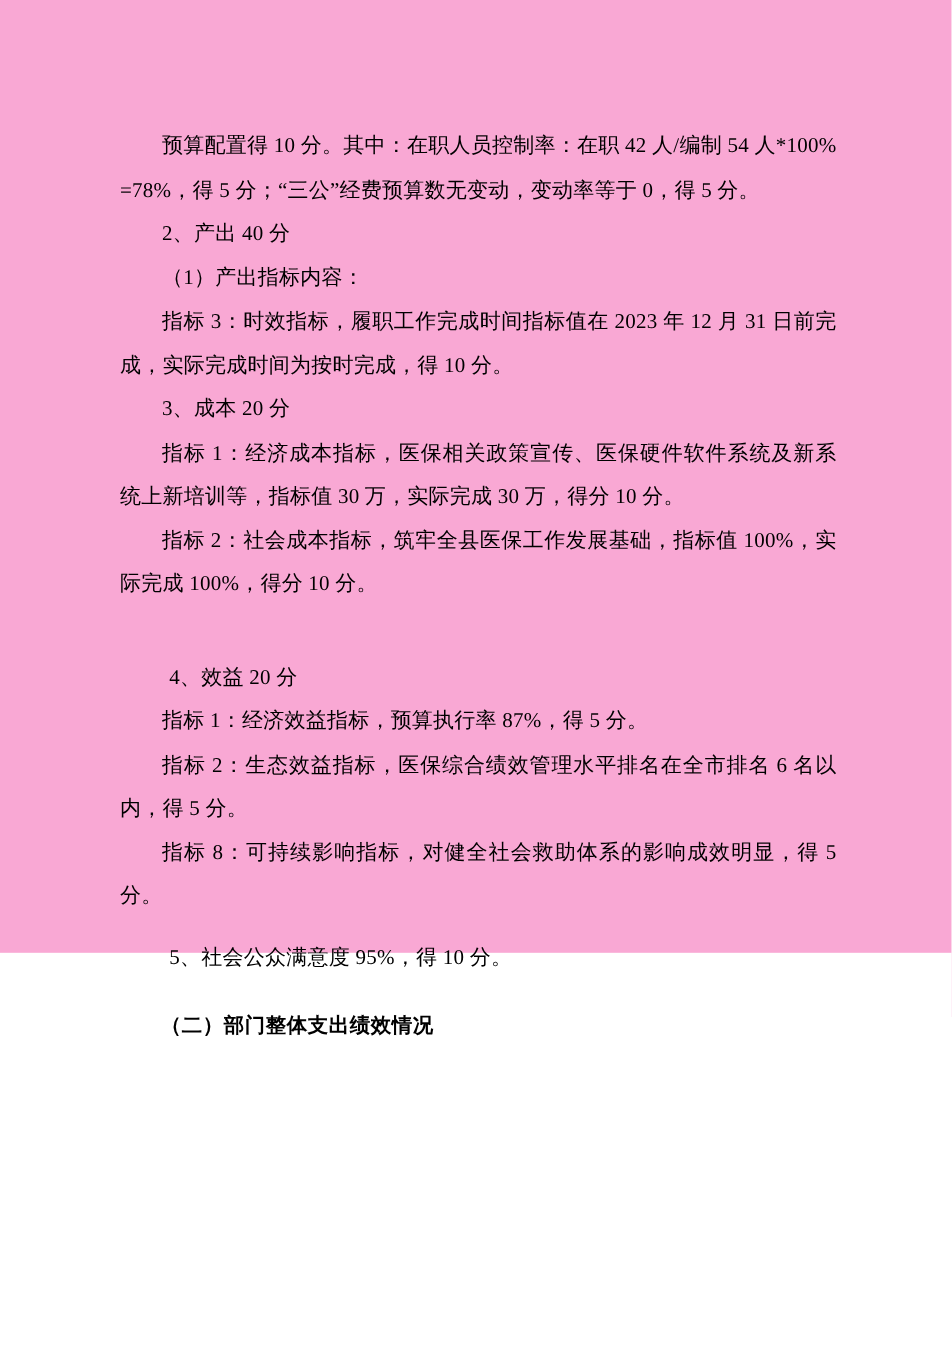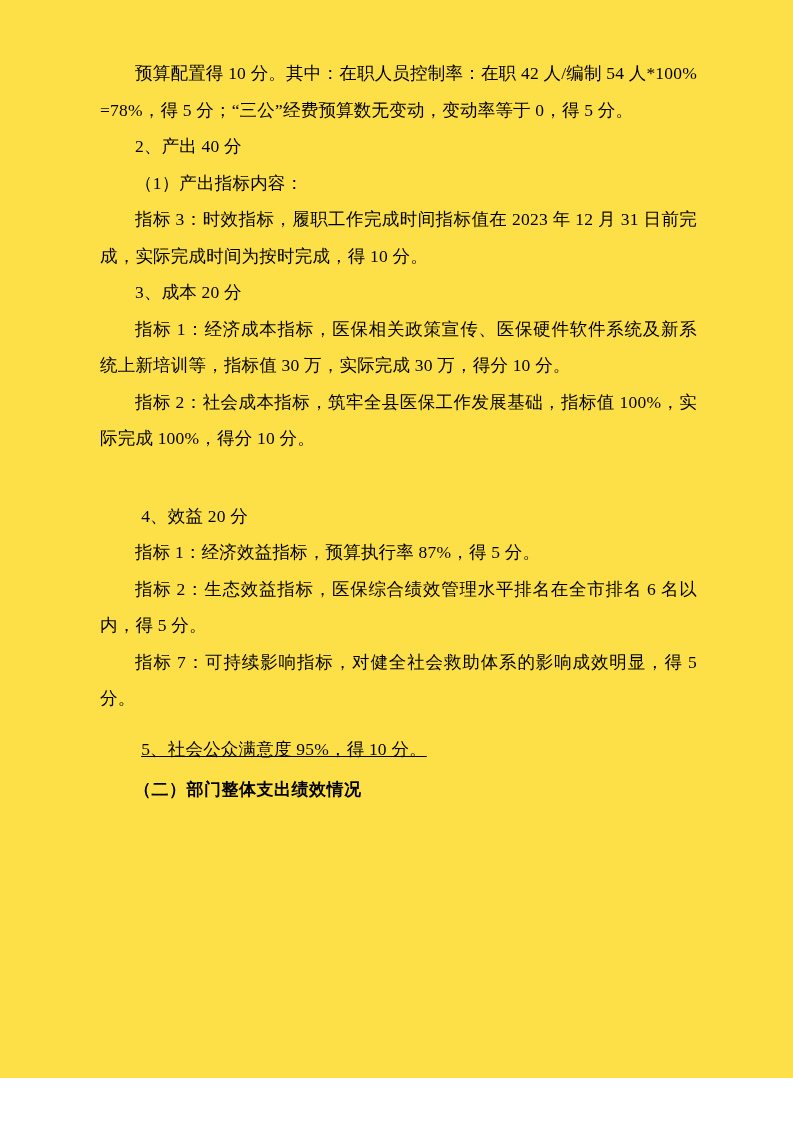--- a/index.html
+++ b/index.html
@@ -10,59 +10,58 @@
     body {
       width: 793px;
       height: 1122px;
       font-family: "Liberation Serif", "DejaVu Serif", serif;
       color: #000000;
       overflow: hidden;
     }
     .page {
       box-sizing: border-box;
       width: 793px;
-      height: 1078px;
-      padding: 55px 96px 40px 100px;
-      background: #fde047;
+      height: 794px;
+      padding: 103px 96px 40px 100px;
+      background: #f9a8d4;
     }
     .para {
       margin: 0;
       font-size: 17.5px;
       line-height: 36.5px;
       text-align: justify;
       text-indent: 2em;
       letter-spacing: 0.2px;
       word-break: break-all;
     }
     .para.indent-wide {
       text-indent: 2.35em;
       margin-top: 41px;
     }
     .para.gap-top-sm {
       margin-top: 14px;
-      text-decoration: underline;
     }
     .para.section-heading {
       font-weight: bold;
-      margin-top: 6px;
-      font-family: Liberation Mono, monospace;
+      margin-top: 22px;
+      font-family: Liberation Serif, serif;
       font-size: 17px;
       letter-spacing: 0.5px;
     }
   </style>
 </head>
 <body>
 
 <div class="page">
   <p class="para">预算配置得 10 分。其中：在职人员控制率：在职 42 人/编制 54 人*100%=78%，得 5 分；“三公”经费预算数无变动，变动率等于 0，得 5 分。</p>
   <p class="para">2、产出 40 分</p>
   <p class="para">（1）产出指标内容：</p>
   <p class="para">指标 3：时效指标，履职工作完成时间指标值在 2023 年 12 月 31 日前完成，实际完成时间为按时完成，得 10 分。</p>
   <p class="para">3、成本 20 分</p>
   <p class="para">指标 1：经济成本指标，医保相关政策宣传、医保硬件软件系统及新系统上新培训等，指标值 30 万，实际完成 30 万，得分 10 分。</p>
   <p class="para">指标 2：社会成本指标，筑牢全县医保工作发展基础，指标值 100%，实际完成 100%，得分 10 分。</p>
   <p class="para indent-wide">4、效益 20 分</p>
   <p class="para">指标 1：经济效益指标，预算执行率 87%，得 5 分。</p>
   <p class="para">指标 2：生态效益指标，医保综合绩效管理水平排名在全市排名 6 名以内，得 5 分。</p>
-  <p class="para">指标 7：可持续影响指标，对健全社会救助体系的影响成效明显，得 5 分。</p>
+  <p class="para">指标 8：可持续影响指标，对健全社会救助体系的影响成效明显，得 5 分。</p>
   <p class="para indent-wide gap-top-sm">5、社会公众满意度 95%，得 10 分。</p>
   <p class="para section-heading">（二）部门整体支出绩效情况</p>
 </div>
 
 </body></html>

